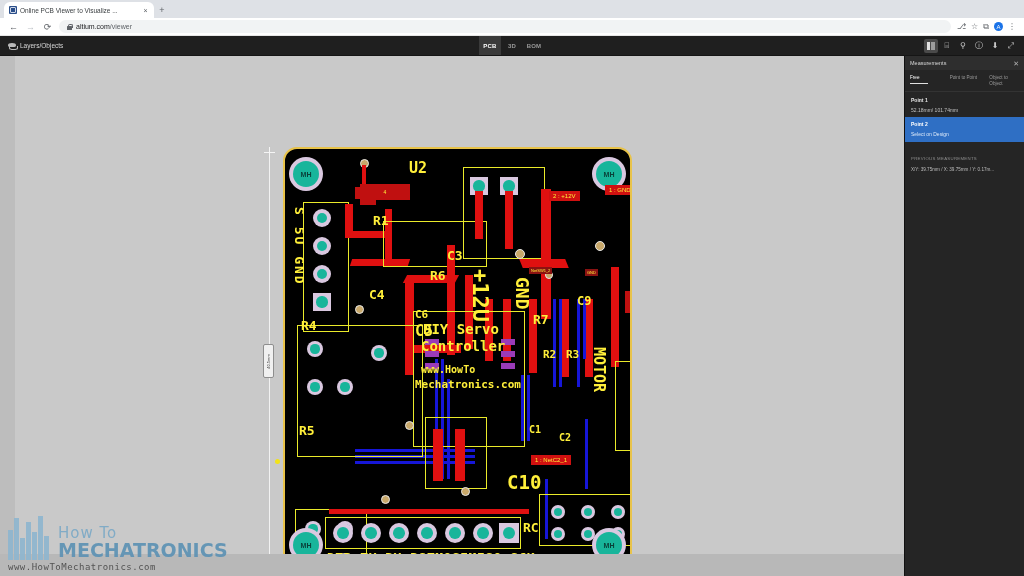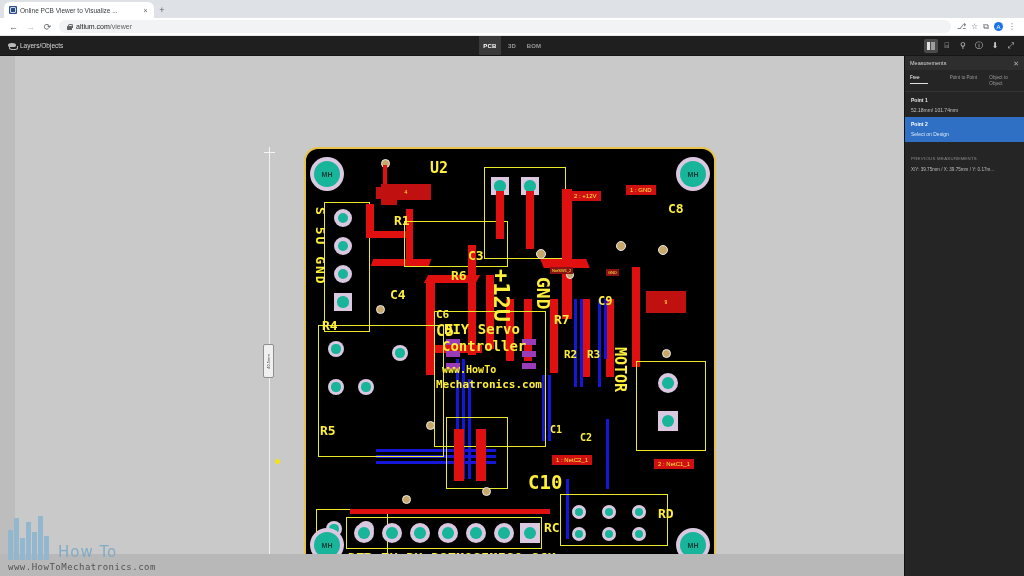--- a/index.html
+++ b/index.html
@@ -170,25 +170,24 @@
   }
   #ruler-dot {
     position: absolute; left: 275px; top: 403px;
     width: 5px; height: 5px; border-radius: 50%;
     background: #f2e318;
   }
 
   
   #pcb-board {
     position: absolute; left: 283px; top: 91px;
-    width: 412px; height: 425px;
+    width: 349px; height: 425px;
     background: #000000; border-radius: 14px;
     border: 2px solid #e8c34a;
     overflow: hidden;
-    margin-left: 21px;
   }
   .mh-pad {
     position: absolute; width: 34px; height: 34px;
     border-radius: 50%; background: #d9c8e0;
     display: flex; align-items: center; justify-content: center;
   }
   .mh-pad::after {
     content:""; position:absolute; width:26px; height:26px;
     border-radius:50%; background:#18b59b;
   }
@@ -569,20 +568,21 @@
           <span class="bar" style="left:0;  width:5px;  height:30px;"></span>
           <span class="bar" style="left:6px; width:5px;  height:42px;"></span>
           <span class="bar" style="left:12px;width:5px;  height:22px;"></span>
           <span class="bar" style="left:18px;width:5px;  height:38px;"></span>
           <span class="bar" style="left:24px;width:5px;  height:28px;"></span>
           <span class="bar" style="left:30px;width:5px;  height:44px;"></span>
           <span class="bar" style="left:36px;width:5px;  height:24px;"></span>
         </div>
         <div id="wm-text">
           <div class="wm-howto">How To</div>
+          <div class="wm-mech">MECHATRONICS</div>
         </div>
       </div>
       <div id="wm-url">www.HowToMechatronics.com</div>
     </div>
   </div>
 
   <div id="right-panel">
     <div id="mp-header">
       <span id="mp-title">Measurements</span>
       <span id="mp-close">✕</span>

